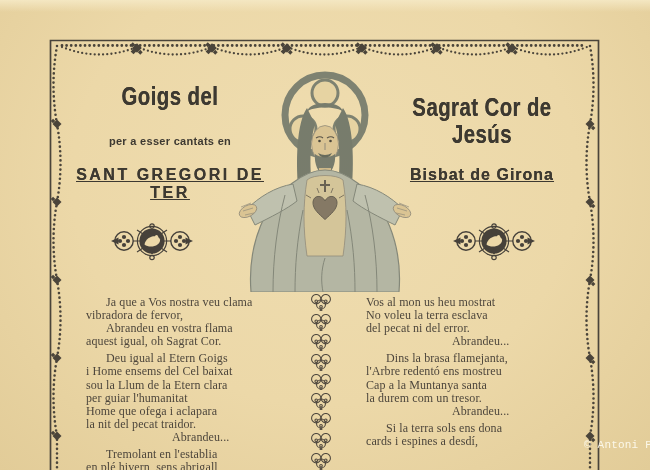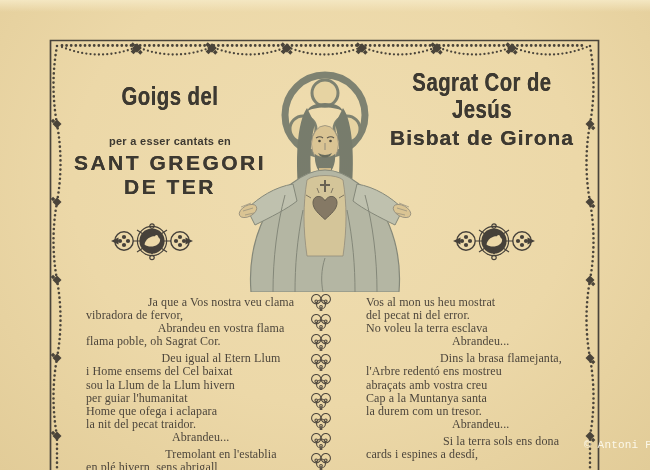--- a/index.html
+++ b/index.html
@@ -5,37 +5,37 @@
   html,body{margin:0;padding:0;background:#d8c493;}
   .page{position:relative;width:650px;height:470px;overflow:hidden;
         background:radial-gradient(ellipse at 50% 38%, #efddb0 0%, #ecd8a8 55%, #e2cc98 100%);
         font-family:"Liberation Serif","DejaVu Serif",serif;}
   .page::before{content:"";position:absolute;left:0;top:0;width:650px;height:12px;
         background:linear-gradient(#f4e7c2, rgba(244,231,194,0));pointer-events:none;}
   .border-decor{position:absolute;left:0;top:0;}
   .head{position:absolute;text-align:center;color:#3d3931;
         font-family:"Liberation Sans","DejaVu Sans",sans-serif;font-weight:700;}
   .head-left{left:70px;top:84px;width:200px;}
-  .head-right{left:377px;top:70px;width:210px;}
+  .head-right{left:377px;top:95px;width:210px;}
   .title{font-size:24px;letter-spacing:.5px;line-height:26px;
          text-shadow:0 0 .5px #3d3931;}
   .title>span{display:inline-block;transform:scaleX(.85) scaleY(1.05);transform-origin:center;}
   .sub{font-size:11px;margin-top:25px;letter-spacing:.3px;}
-  .place{font-size:21px;margin-top:4px;letter-spacing:2.5px;text-shadow:0 0 .4px #3d3931;}
+  .place{font-size:16px;margin-top:19px;letter-spacing:2.5px;text-shadow:0 0 .4px #3d3931;text-decoration:underline;}
   .place-diocese{letter-spacing:1px;}
   .fleuron{position:absolute;top:222px;}
   .fleuron.fl-left{left:110px;}
   .fleuron.fl-right{left:452px;}
   .figure{position:absolute;left:235px;top:60px;width:180px;height:232px;}
   .col{position:absolute;top:296px;width:250px;font-size:12px;line-height:13.1px;
        color:#4d463c;letter-spacing:.1px;}
   .col-left{left:86px;}
   .col-right{left:366px;}
   .vline{white-space:nowrap;}
-  .vline.i{padding-left:20px;text-align:center;}
+  .vline.i{padding-left:20px;}
   .vline.r{padding-left:86px;}
   .vline.g{margin-top:4px;}
   .divider{position:absolute;left:309px;top:294px;width:24px;height:176px;
            display:flex;flex-direction:column;gap:3px;align-items:center;}
   .watermark{position:absolute;left:584px;top:439px;font-family:Liberation Mono, monospace;
              font-size:11px;color:rgba(255,254,244,.88);letter-spacing:.2px;white-space:nowrap;}
 </style>
 </head>
 <body>
 
@@ -259,24 +259,24 @@
 
         <path d="M50,135 C42,165 38,198 38,232 M130,135 C138,165 142,198 142,232 M68,150 C62,180 60,206 60,232 M112,150 C118,180 120,206 120,232 M90,198 C86,210 86,222 88,232" stroke="#7d8276" stroke-width="1" fill="none"></path>
       </g>
     </svg>
   </div>
 
   <div class="col col-left" id="col-left">
       <div class="vline i">Ja que a Vos nostra veu clama</div>
       <div class="vline p">vibradora de fervor,</div>
       <div class="vline i">Abrandeu en vostra flama</div>
-      <div class="vline p">flama poble, oh Sagrat Cor.</div>
-      <div class="vline i g">Deu igual al Etern Llum</div>
+      <div class="vline p">aquest igual, oh Sagrat Cor.</div>
+      <div class="vline i g">Deu igual al Etern Goigs</div>
       <div class="vline p">i Home ensems del Cel baixat</div>
-      <div class="vline p">sou la Llum de la Llum hivern</div>
+      <div class="vline p">sou la Llum de la Etern clara</div>
       <div class="vline p">per guiar l'humanitat</div>
       <div class="vline p">Home que ofega i aclapara</div>
       <div class="vline p">la nit del pecat traidor.</div>
       <div class="vline r">Abrandeu...</div>
       <div class="vline i g">Tremolant en l'establia</div>
       <div class="vline p">en plé hivern, sens abrigall,</div>
     </div>
   <div class="divider" id="divider">
       <svg class="" width="24" height="17" viewBox="0 0 24 17">
     <g fill="none" stroke="#50493f" stroke-width="1.1">
@@ -373,26 +373,25 @@
       <circle cx="12" cy="10.6" r="4.5"></circle>
       <circle cx="7.2" cy="7.3" r="1.3"></circle>
       <circle cx="16.8" cy="7.3" r="1.3"></circle>
       <circle cx="12" cy="12.8" r="1.3"></circle>
       <circle cx="12" cy="16" r="0.9"></circle>
     </g>
   </svg>
     </div>
   <div class="col col-right" id="col-right">
       <div class="vline p">Vos al mon us heu mostrat</div>
+      <div class="vline p">No voleu la terra esclava</div>
       <div class="vline p">del pecat ni del error.</div>
-      <div class="vline p">No voleu la terra esclava</div>
       <div class="vline r">Abrandeu...</div>
       <div class="vline i g">Dins la brasa flamejanta,</div>
       <div class="vline p">l'Arbre redentó ens mostreu</div>
-      <div class="vline p">abraçats amb vostra creu</div>
       <div class="vline p">Cap a la Muntanya santa</div>
       <div class="vline p">la durem com un tresor.</div>
       <div class="vline r">Abrandeu...</div>
       <div class="vline i g">Si la terra sols ens dona</div>
       <div class="vline p">cards i espines a desdí,</div>
     </div>
 
   <div class="watermark">© Antoni Prat</div>
 
 </div>

